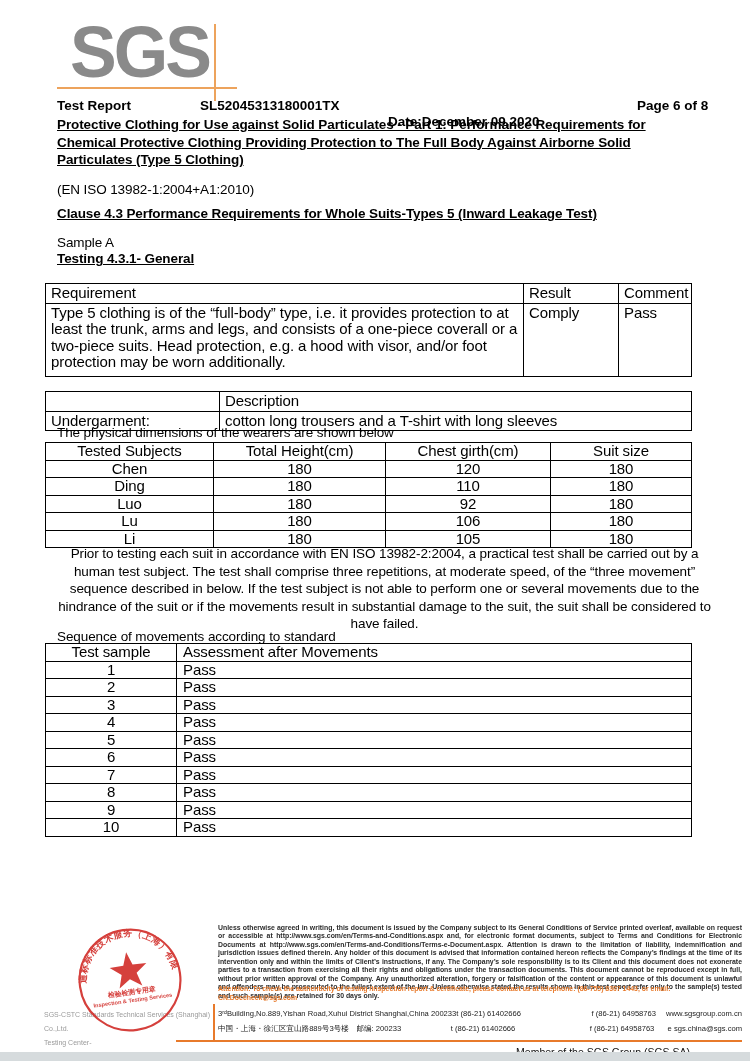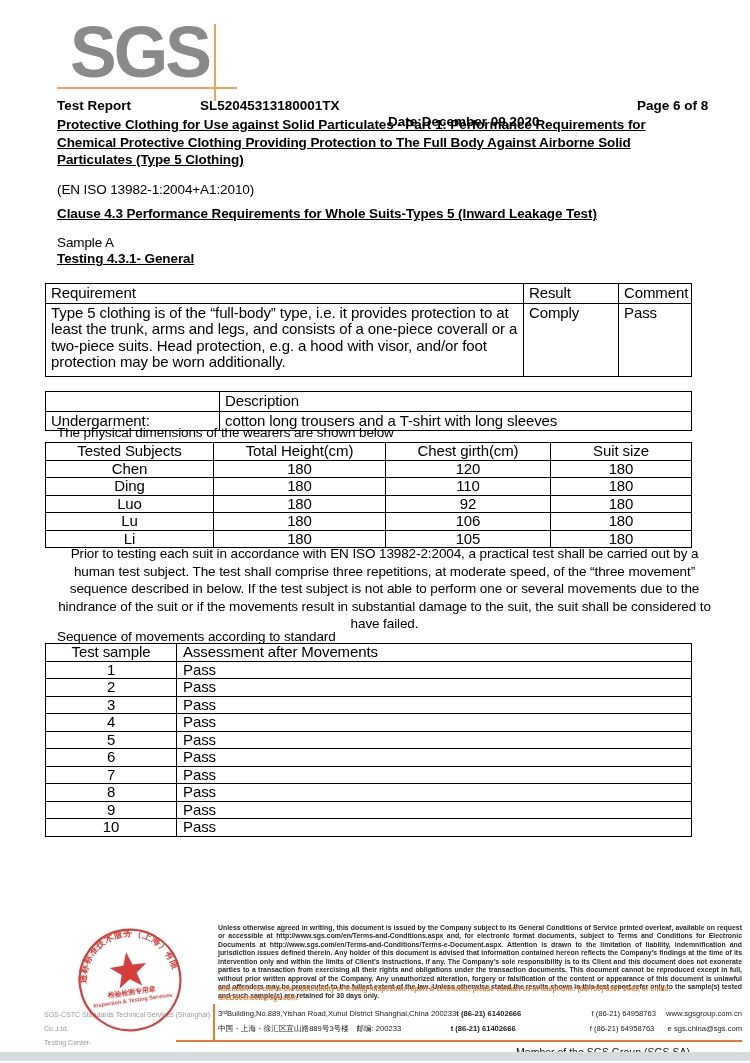--- a/index.html
+++ b/index.html
@@ -52,21 +52,21 @@
     font-size:6.9px; line-height:8.45px; color:#2b2b2b; text-align:justify;
     font-weight:bold; letter-spacing:0;
   }
   .attention {
     position:absolute; left:218px; top:985px; width:524px;
     font-size:6.9px; line-height:8.5px; font-weight:bold; color:#e87a2b;
   }
   .addr-block { position:absolute; left:218px; top:1006px; width:524px; font-size:7.6px; color:#222; }
   .addr-row { display:flex; height:15px; align-items:center; white-space:nowrap; }
   .addr-main { width:284px; }
-  .addr-tel { width:116px;font-weight:bold; }
+  .addr-tel { width:116px; }
   .addr-fax { width:95px;margin-left:44px; }
   .addr-web { width:89px; }
   .company-lines { position:absolute; left:44px; top:1008px; width:175px; font-size:7px; line-height:14px; color:#9a9a9a; }
   .foot-vline { position:absolute; left:213px; top:1004px; width:2px; height:37px; background:#e87a2b; }
   .foot-hline { position:absolute; left:176px; top:1040px; width:566px; height:2px; background:#e87a2b; }
   .member { position:absolute; left:450px; top:1046px; width:240px; text-align:right; font-size:10.5px; color:#111; }
   .bottom-bar { position:absolute; left:0; top:1052px; width:750px; height:9px; background:#d6dbdd; }
   
   .stamp { position:absolute; left:50px; top:926px; width:160px; height:108px; transform:rotate(-8deg); opacity:0.92; }
 </style>

